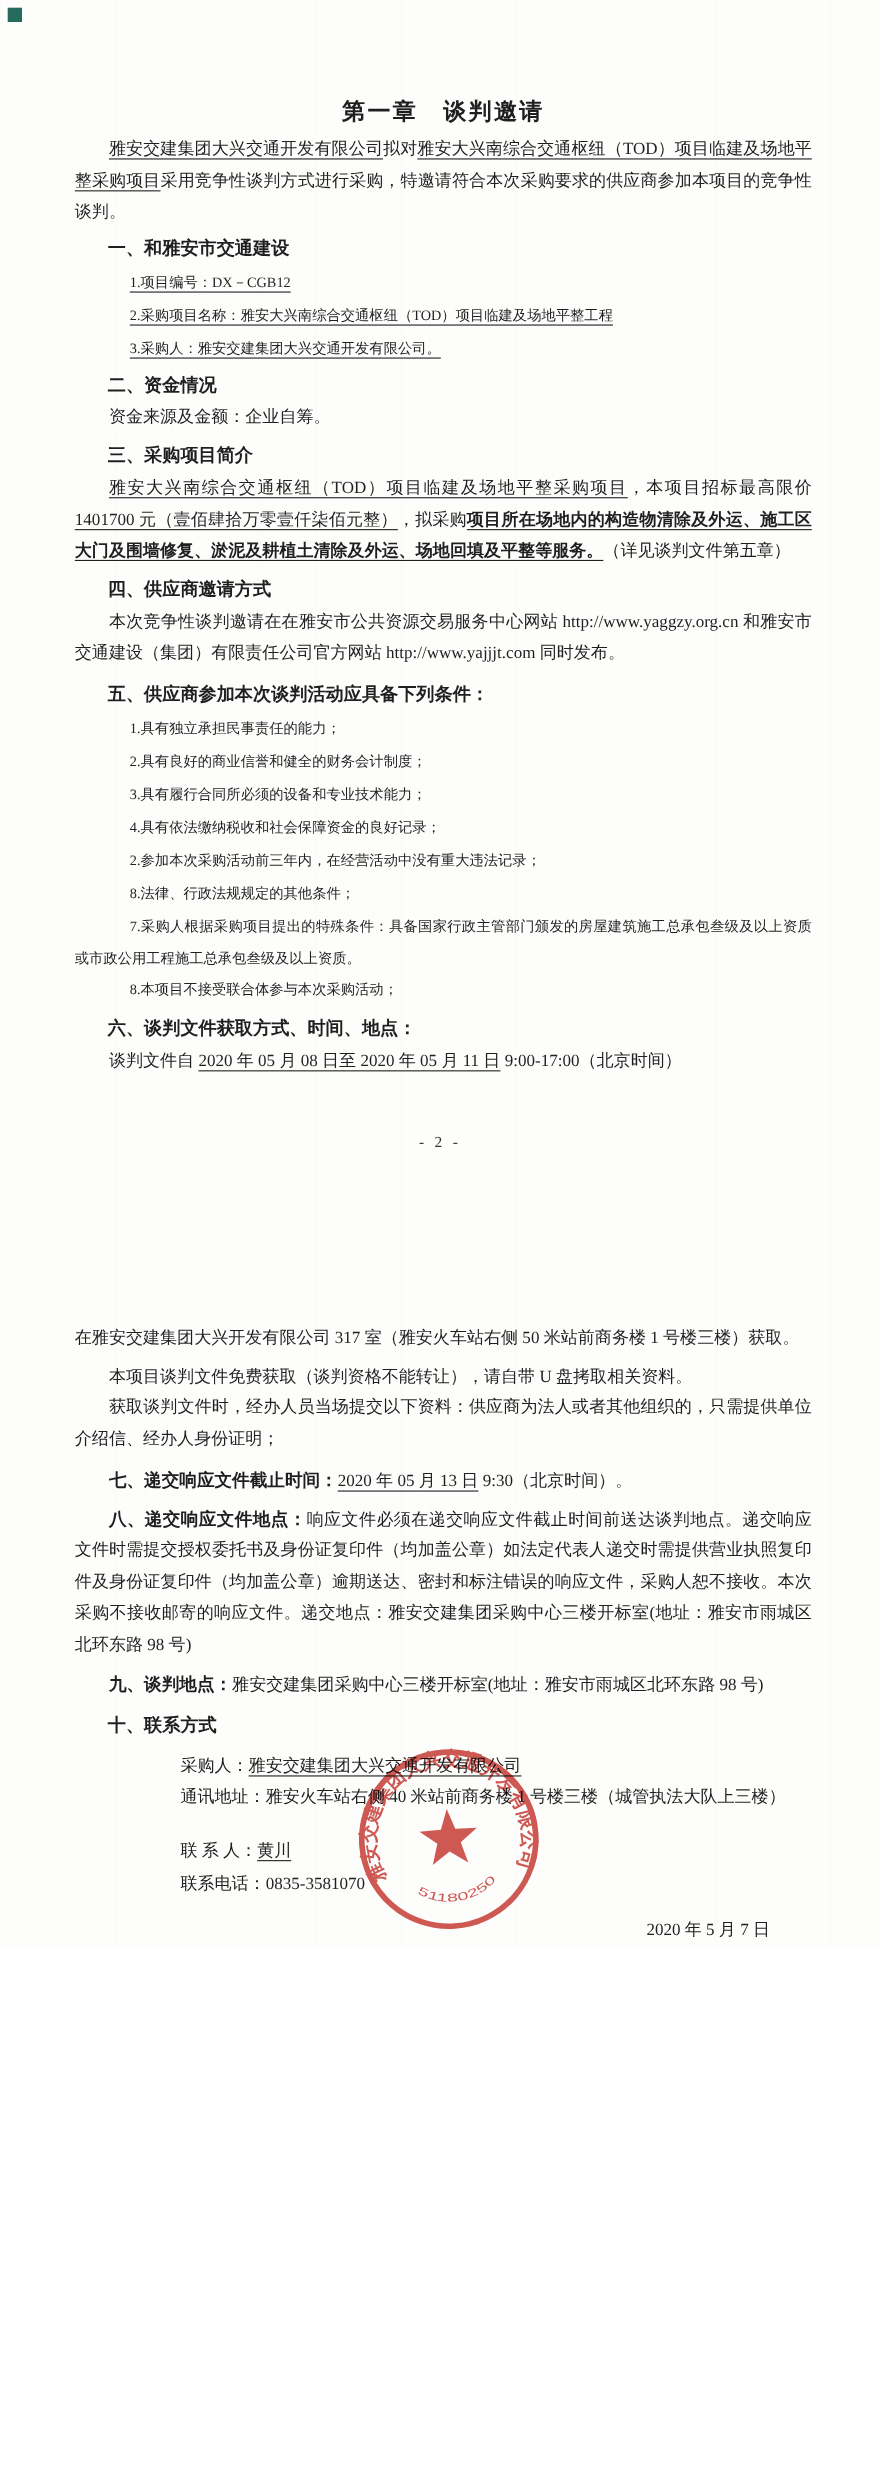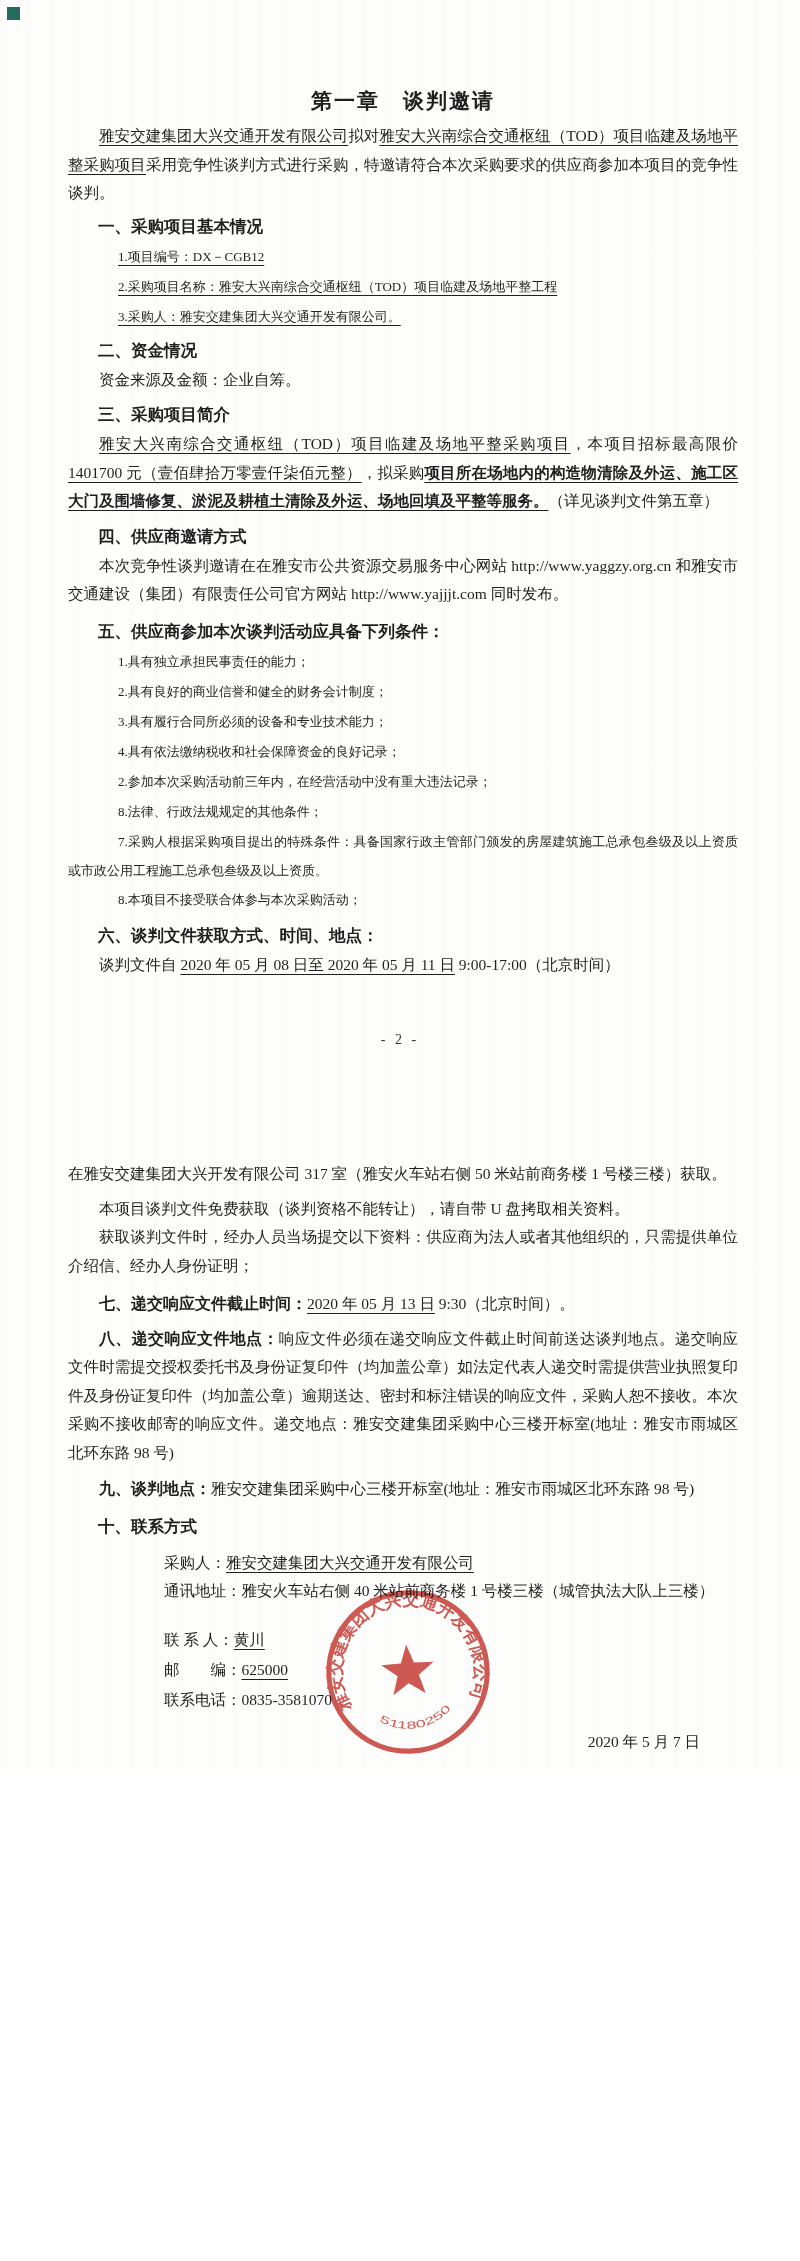--- a/index.html
+++ b/index.html
@@ -6,21 +6,21 @@
   .sheet{
     position:relative;width:800px;height:1769px;margin:0 auto;
     background:#fdfdfc;
     background-image:repeating-linear-gradient(90deg,rgba(120,130,140,0.012) 0 2px,rgba(0,0,0,0) 2px 26px);
     font-family:"Liberation Serif","DejaVu Serif",serif;
     color:#1f1f1f;overflow:hidden;
   }
   .corner-mark{position:absolute;left:7px;top:7px;width:13px;height:13px;background:#256b5e;}
   .page{position:absolute;left:68px;width:670px;}
   .p1{top:86px;}
-  .p2{top:1160px;}
+  .p2{top:1203px;}
   .doc-title{font-size:21px;font-weight:700;text-align:center;letter-spacing:2px;line-height:30px;margin:0;}
   p{margin:0;}
   .body{font-size:15.5px;line-height:28.5px;text-align:justify;}
   .ind{text-indent:2em;}
   .it{font-size:13px;line-height:30px;text-align:justify;text-indent:50px;}
   .it7{line-height:29px;}
   .sec{font-family:"Liberation Sans","DejaVu Sans",sans-serif;font-weight:700;font-size:16.5px;line-height:32px;text-indent:30px;text-align:left;}
   .sec-inline{font-family:"Liberation Sans","DejaVu Sans",sans-serif;font-weight:700;font-size:16px;}
   .mt2{margin-top:2px;}.mt4{margin-top:4px;}.mt6{margin-top:6px;}.mt8{margin-top:8px;}
   .mt10{margin-top:10px;}.mt12{margin-top:12px;}.mt20{margin-top:20px;}
@@ -41,21 +41,21 @@
 <div class="sheet">
 
   <div class="corner-mark"></div>
 
   <div class="page p1">
 
     <h1 class="doc-title">第一章　谈判邀请</h1>
 
     <p class="body ind mt6"><span class="u">雅安交建集团大兴交通开发有限公司</span><span>拟对</span><span class="u">雅安大兴南综合交通枢纽（TOD）项目临建及场地平整采购项目</span><span>采用竞争性谈判方式进行采购，特邀请符合本次采购要求的供应商参加本项目的竞争性谈判。</span></p>
 
-    <p class="sec mt2">一、采购项目基本情况</p>
+    <p class="sec mt2">一、和雅安市交通建设</p>
     <p class="it"><span class="u">1.项目编号：DX－CGB12</span></p>
     <p class="it"><span class="u">2.采购项目名称：雅安大兴南综合交通枢纽（TOD）项目临建及场地平整工程</span></p>
     <p class="it"><span class="u">3.采购人：雅安交建集团大兴交通开发有限公司。</span></p>
 
     <p class="sec mt2">二、资金情况</p>
     <p class="body ind">资金来源及金额：企业自筹。</p>
 
     <p class="sec mt4">三、采购项目简介</p>
     <p class="body ind"><span class="u">雅安大兴南综合交通枢纽（TOD）项目临建及场地平整采购项目</span><span>，本项目招标最高限价 </span><span class="u">1401700 元（壹佰肆拾万零壹仟柒佰元整）</span><span>，拟采购</span><span class="bu">项目所在场地内的构造物清除及外运、施工区大门及围墙修复、淤泥及耕植土清除及外运、场地回填及平整等服务。</span><span>（详见谈判文件第五章）</span></p>
 
@@ -91,21 +91,20 @@
 
     <p class="body ind mt8"><span class="sec-inline">九、谈判地点：</span><span>雅安交建集团采购中心三楼开标室(地址：雅安市雨城区北环东路 98 号)</span></p>
 
     <p class="sec mt6">十、联系方式</p>
 
     <p class="contact-line mt6"><span>采购人：</span><span class="u">雅安交建集团大兴交通开发有限公司</span></p>
 
     <p class="body addr"><span>通讯地址：</span><span>雅安火车站右侧 40 米站前商务楼 1 号楼三楼（城管执法大队上三楼）</span></p>
 
     <p class="contact-line trio mt20"><span>联 系 人：</span><span class="u">黄川</span></p>
-    <p class="contact-line trio"><span>邮　　编：</span><span class="u">625000</span></p>
     <p class="contact-line trio"><span>联系电话：</span><span>0835-3581070</span></p>
 
     <p class="date-line mt12">2020 年 5 月 7 日</p>
 
   </div>
 
   <div class="pagenum pn3">- 3 -</div>
 
   <svg class="stamp" viewBox="0 0 200 200" aria-hidden="true">
     <circle cx="100" cy="100" r="92" fill="none" stroke="#c6352e" stroke-width="6"></circle>

